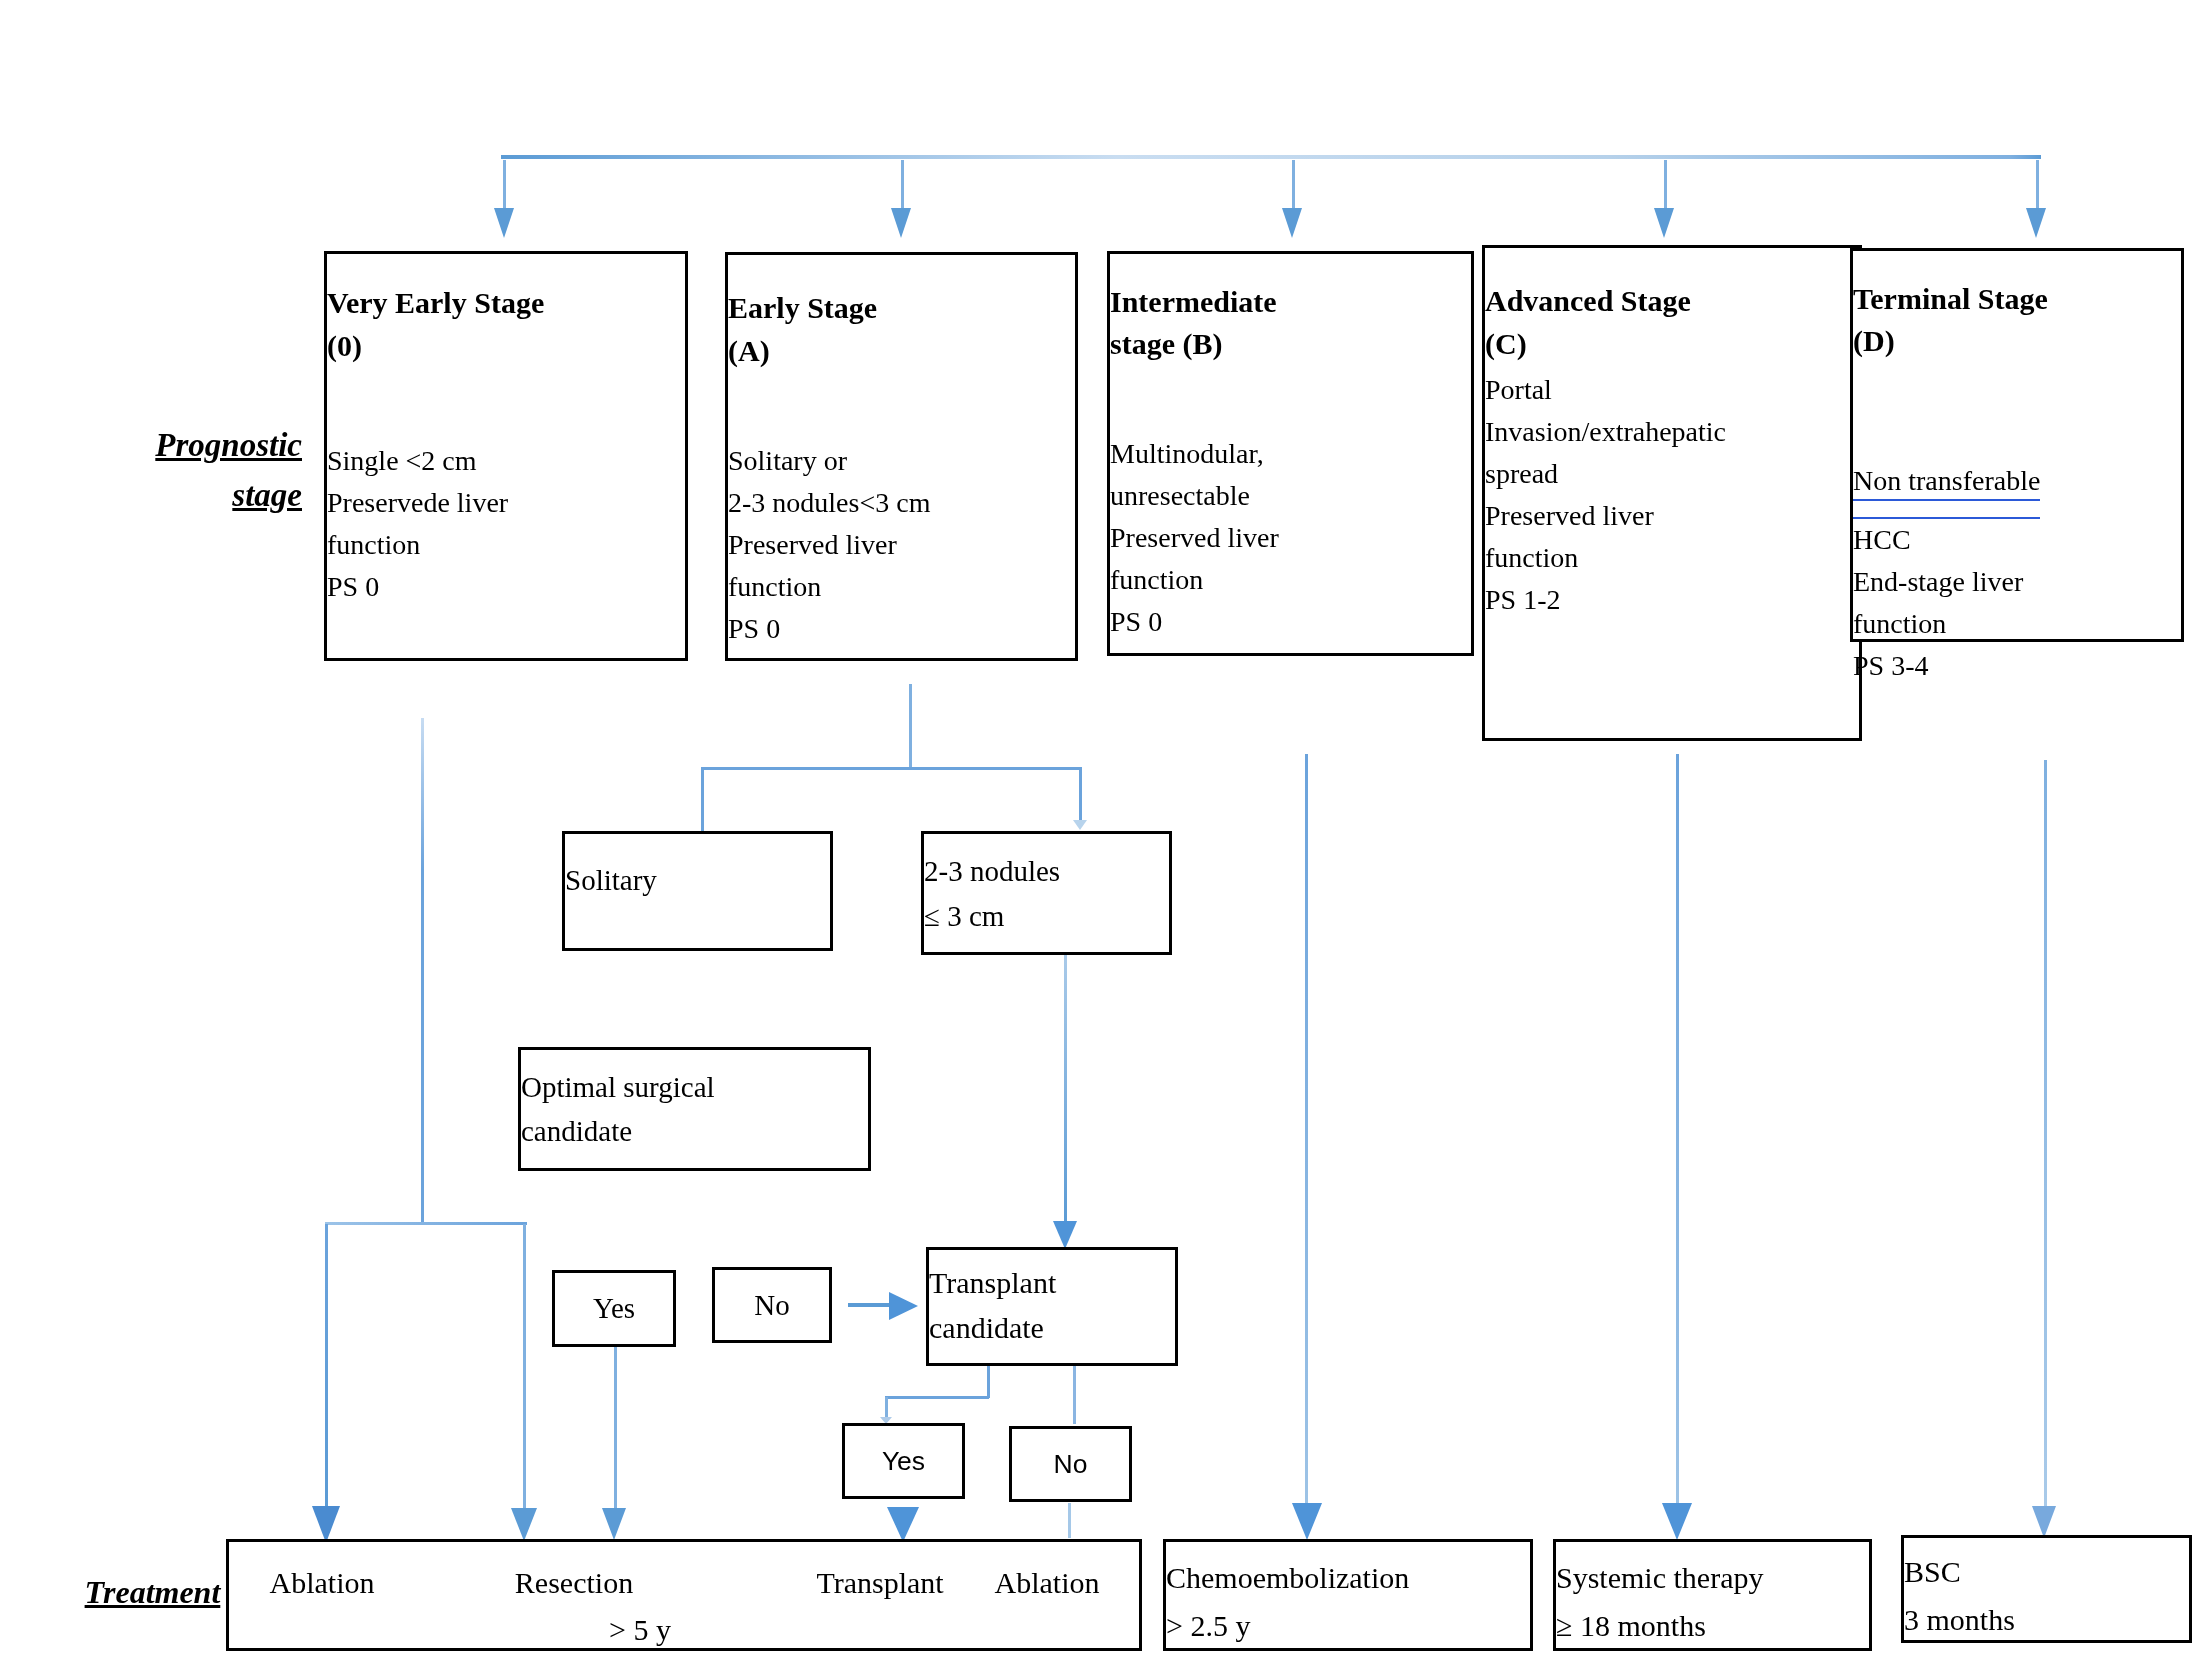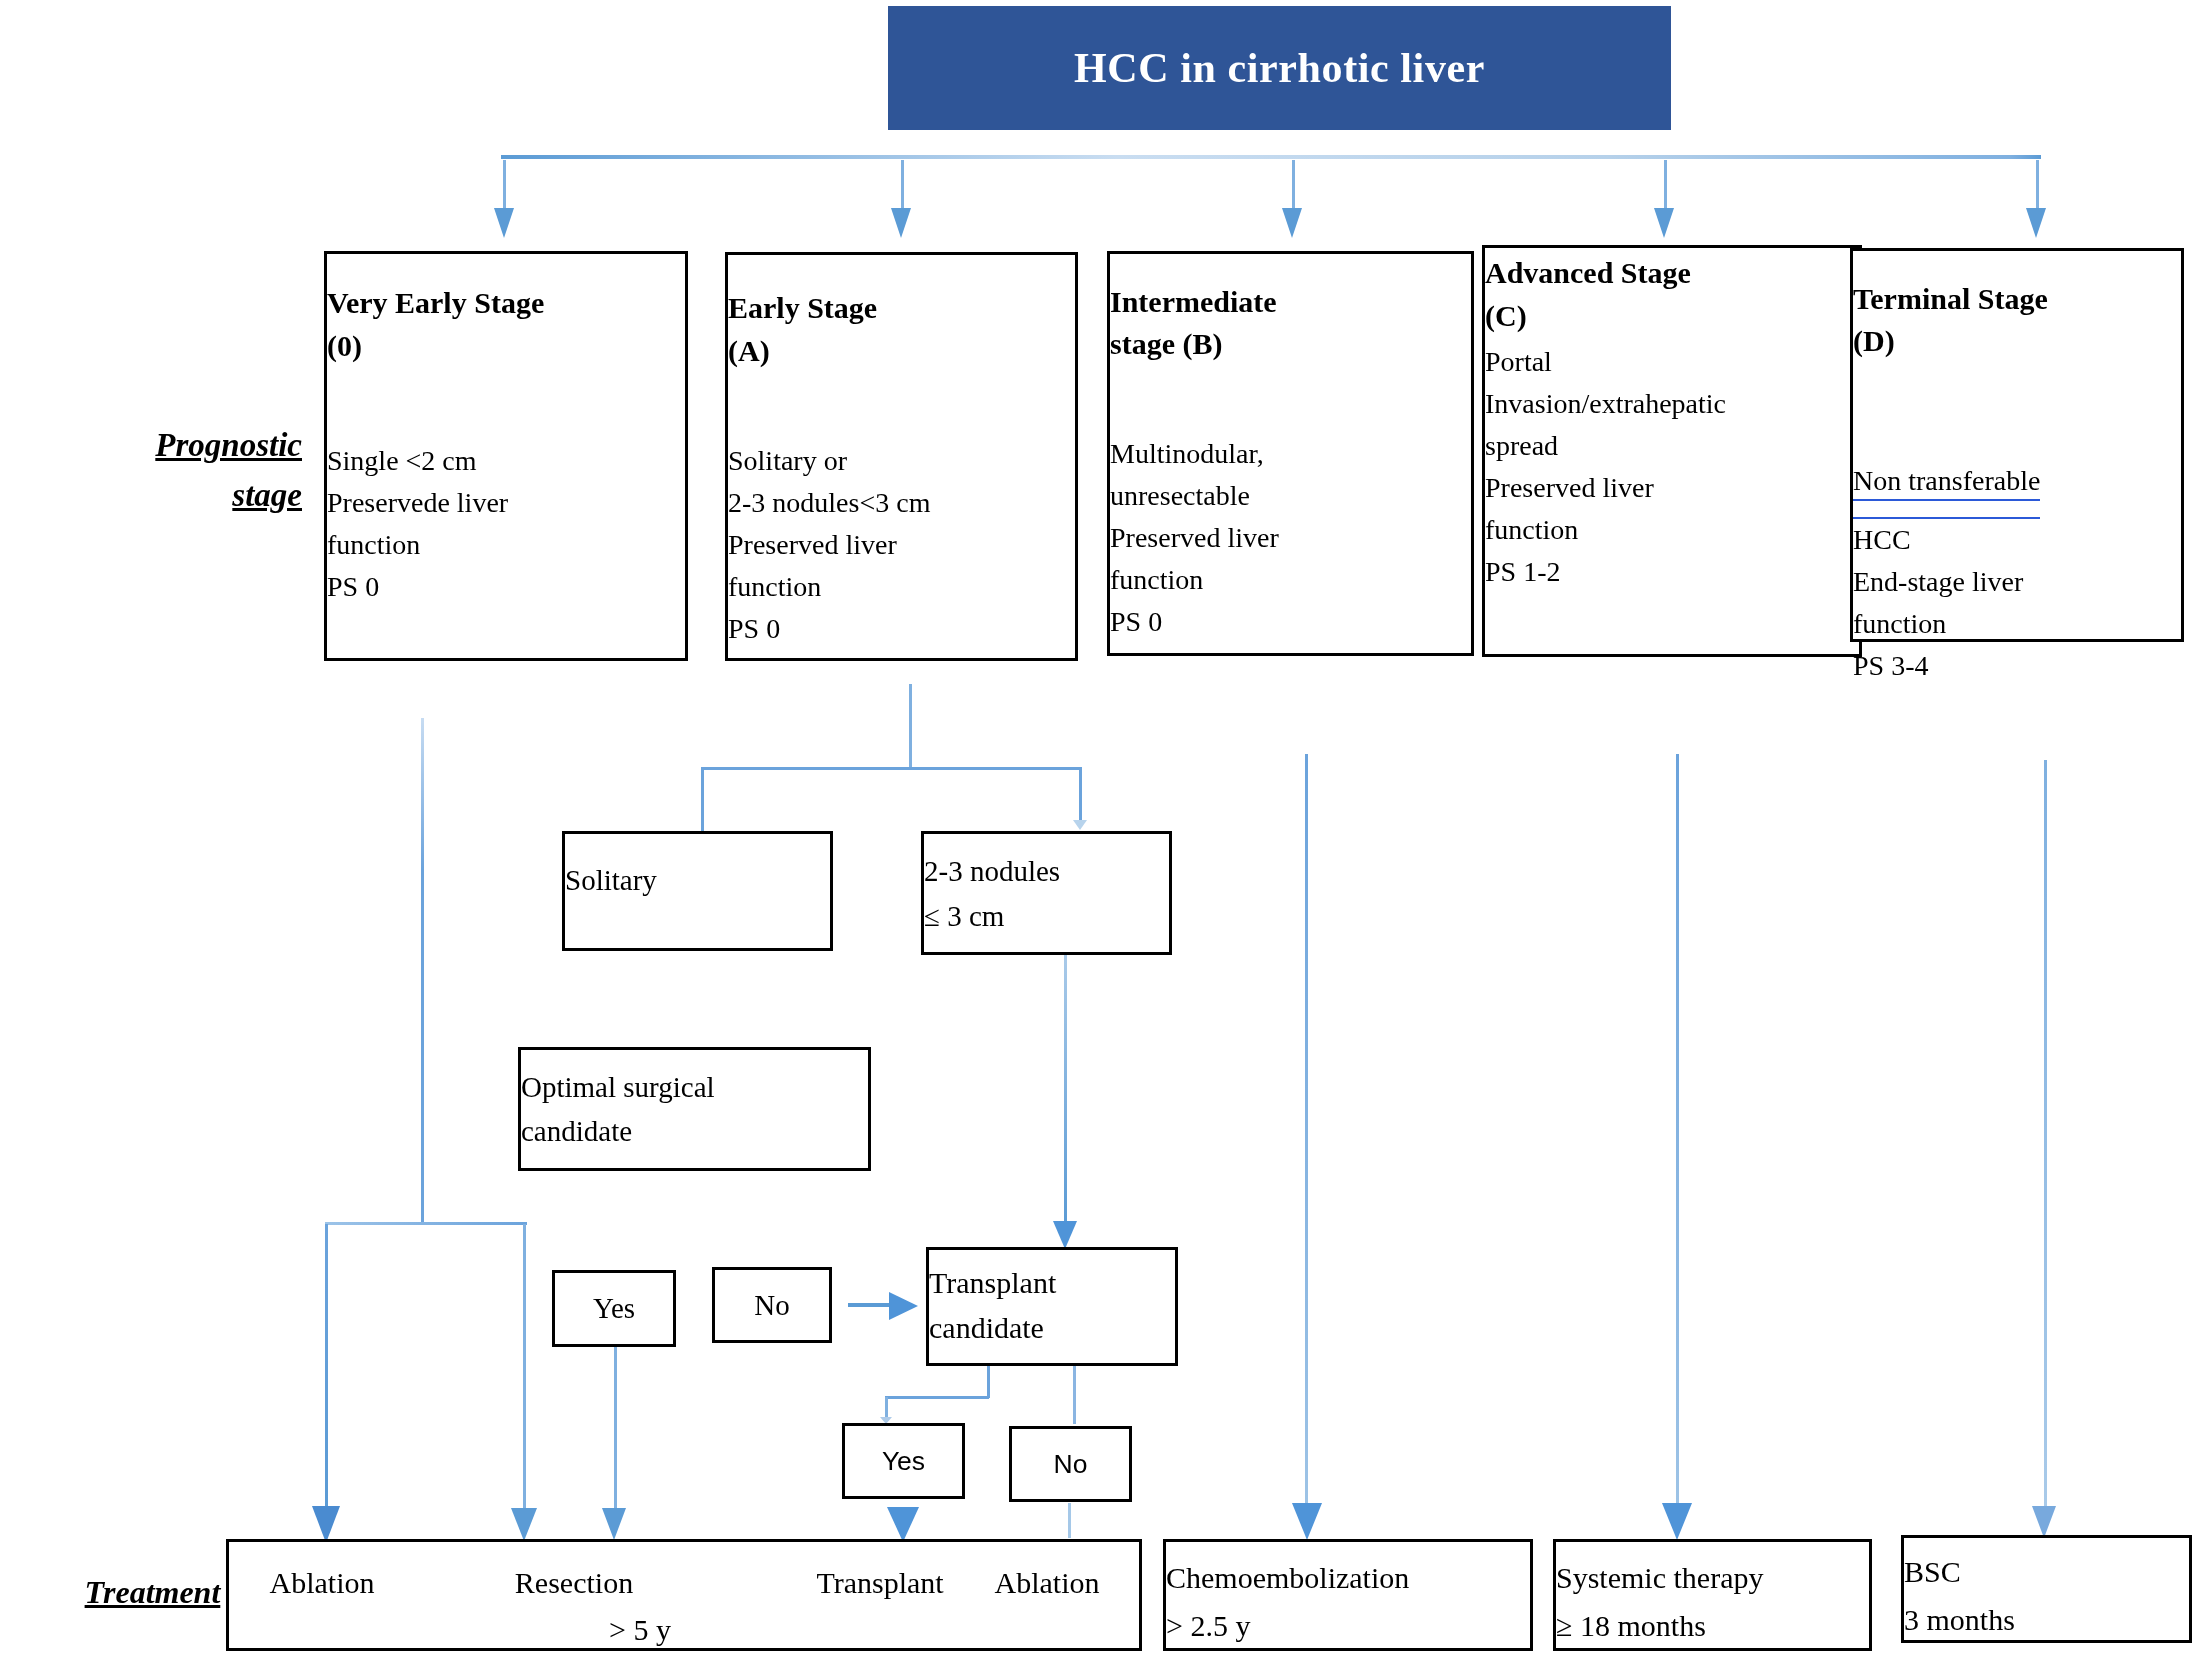--- a/index.html
+++ b/index.html
@@ -13,21 +13,21 @@
   
   #title-box{position:absolute;left:888px;top:6.3px;width:783px;height:124px;background:#2f5597;
     display:flex;align-items:center;justify-content:center;}
   #title-box .t{color:#fff;font-weight:bold;font-size:42px;letter-spacing:0.6px;}
   
   .stage-head{font-weight:bold;font-size:30px;line-height:1.42;}
   .stage-body{font-size:28px;line-height:1.5;}
   #stage1{left:324px;top:251px;width:364px;height:410px;padding-top:28px;}
   #stage2{left:725px;top:252px;width:353px;height:409px;padding-top:32px;}
   #stage3{left:1107px;top:251px;width:367px;height:405px;padding-top:26.5px;}
-  #stage4{left:1482px;top:245px;width:380px;height:412px;padding-top:4px;}
+  #stage4{left:1482px;top:245px;width:380px;height:496px;padding-top:32px;}
   #stage5{left:1850px;top:248px;width:334px;height:394px;padding-top:26.5px;}
   #stage1 .stage-body{margin-top:73px;}
   #stage2 .stage-body{margin-top:68px;}
   #stage3 .stage-body{margin-top:67px;}
   #stage4 .stage-body{margin-top:3.8px;}
   #stage5 .stage-body{margin-top:55px;}
   
   .u-outer{display:inline-block;border-bottom:2.5px solid #2b59d8;padding-bottom:16px;line-height:1.1;}
   .u-inner{display:inline-block;border-bottom:2.5px solid #2b59d8;padding-bottom:2.5px;}
   
@@ -54,23 +54,20 @@
   
   .hline,.vline{position:absolute;}
   .arrow-down{position:absolute;width:0;height:0;}
   .arrow-right{position:absolute;width:0;height:0;}
 </style>
 </head>
 <body>
 
 <div id="canvas">
 
-  <div id="title-box">
-    <div class="t">HCC in cirrhotic liver</div>
-  </div>
 
   <div class="hline" style="left:501px;top:155px;width:1540px;height:4.4px;background:linear-gradient(90deg,#5b9bd5,#c9ddf1 40%,#b6d1ea 72%,#7fb0e0 98%,#5b9bd5);"></div>
   <div class="vline" style="left:503px;top:160px;width:3.2px;height:49px;background:#7fb0e0;"></div>
   <div class="vline" style="left:901px;top:160px;width:3.2px;height:49px;background:#7fb0e0;"></div>
   <div class="vline" style="left:1292px;top:160px;width:3.2px;height:49px;background:#7fb0e0;"></div>
   <div class="vline" style="left:1664px;top:160px;width:3.2px;height:49px;background:#7fb0e0;"></div>
   <div class="vline" style="left:2036px;top:160px;width:3.2px;height:49px;background:#7fb0e0;"></div>
   <div class="arrow-down" style="left:494px;top:208px;border-left:10.7px solid transparent;border-right:10.7px solid transparent;border-top:30px solid #5b9bd5;"></div>
   <div class="arrow-down" style="left:891px;top:208px;border-left:10.7px solid transparent;border-right:10.7px solid transparent;border-top:30px solid #5b9bd5;"></div>
   <div class="arrow-down" style="left:1282px;top:208px;border-left:10.7px solid transparent;border-right:10.7px solid transparent;border-top:30px solid #5b9bd5;"></div>

